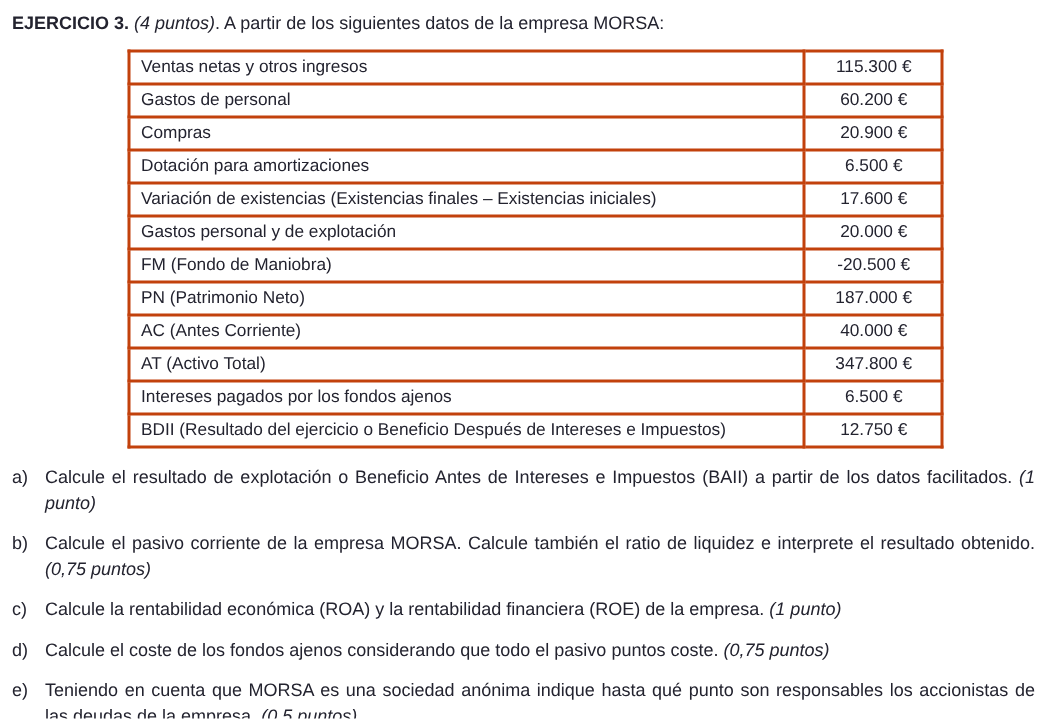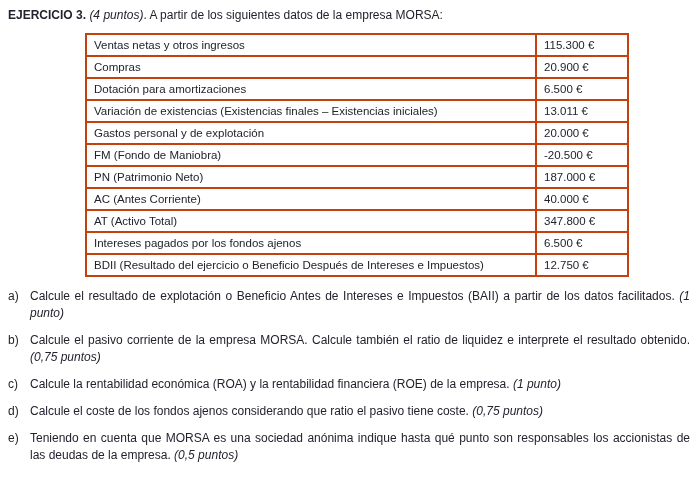--- a/index.html
+++ b/index.html
@@ -32,21 +32,21 @@
     border: 2px solid #c2410c;
     font-size: 11.5px;
     line-height: 14px;
     padding: 3px 6px 3px 7px;
     height: 21px;
     vertical-align: middle;
     white-space: nowrap;
     overflow: hidden;
   }
   td.cell-label { width: 450px; text-align: left; }
-  td.cell-value { width: 92px; text-align: left; padding-right: 6px; }
+  td.cell-value { width: 92px; text-align: center; padding-right: 6px; }
   .questions {
     margin-top: 11px;
   }
   .question {
     display: flex;
     margin-bottom: 10px;
     font-size: 12px;
     line-height: 17px;
   }
   .q-letter {
@@ -65,30 +65,34 @@
 
   <p class="title"><span class="t-bold">EJERCICIO 3.</span> <span class="t-italic">(4 puntos)</span><span>. A partir de los siguientes datos de la empresa MORSA:</span></p>
 
   <table class="fin-table">
     <tbody>
       <tr>
         <td class="cell-label">Ventas netas y otros ingresos</td>
         <td class="cell-value">115.300 €</td>
       </tr>
       <tr>
+        <td class="cell-label">Gastos de personal</td>
+        <td class="cell-value">60.200 €</td>
+      </tr>
+      <tr>
         <td class="cell-label">Compras</td>
         <td class="cell-value">20.900 €</td>
       </tr>
       <tr>
         <td class="cell-label">Dotación para amortizaciones</td>
         <td class="cell-value">6.500 €</td>
       </tr>
       <tr>
         <td class="cell-label">Variación de existencias (Existencias finales – Existencias iniciales)</td>
-        <td class="cell-value">13.011 €</td>
+        <td class="cell-value">17.600 €</td>
       </tr>
       <tr>
         <td class="cell-label">Gastos personal y de explotación</td>
         <td class="cell-value">20.000 €</td>
       </tr>
       <tr>
         <td class="cell-label">FM (Fondo de Maniobra)</td>
         <td class="cell-value">-20.500 €</td>
       </tr>
       <tr>
@@ -122,21 +126,21 @@
     <div class="question">
       <span class="q-letter">b)</span>
       <span class="q-body"><span>Calcule el pasivo corriente de la empresa MORSA. Calcule también el ratio de liquidez e interprete el resultado obtenido.</span> <span class="q-points">(0,75 puntos)</span></span>
     </div>
     <div class="question">
       <span class="q-letter">c)</span>
       <span class="q-body"><span>Calcule la rentabilidad económica (ROA) y la rentabilidad financiera (ROE) de la empresa.</span> <span class="q-points">(1 punto)</span></span>
     </div>
     <div class="question">
       <span class="q-letter">d)</span>
-      <span class="q-body"><span>Calcule el coste de los fondos ajenos considerando que ratio el pasivo tiene coste.</span> <span class="q-points">(0,75 puntos)</span></span>
+      <span class="q-body"><span>Calcule el coste de los fondos ajenos considerando que todo el pasivo puntos coste.</span> <span class="q-points">(0,75 puntos)</span></span>
     </div>
     <div class="question">
       <span class="q-letter">e)</span>
       <span class="q-body"><span>Teniendo en cuenta que MORSA es una sociedad anónima indique hasta qué punto son responsables los accionistas de las deudas de la empresa.</span> <span class="q-points">(0,5 puntos)</span></span>
     </div>
   </div>
 
 </div>
 
 </body></html>

